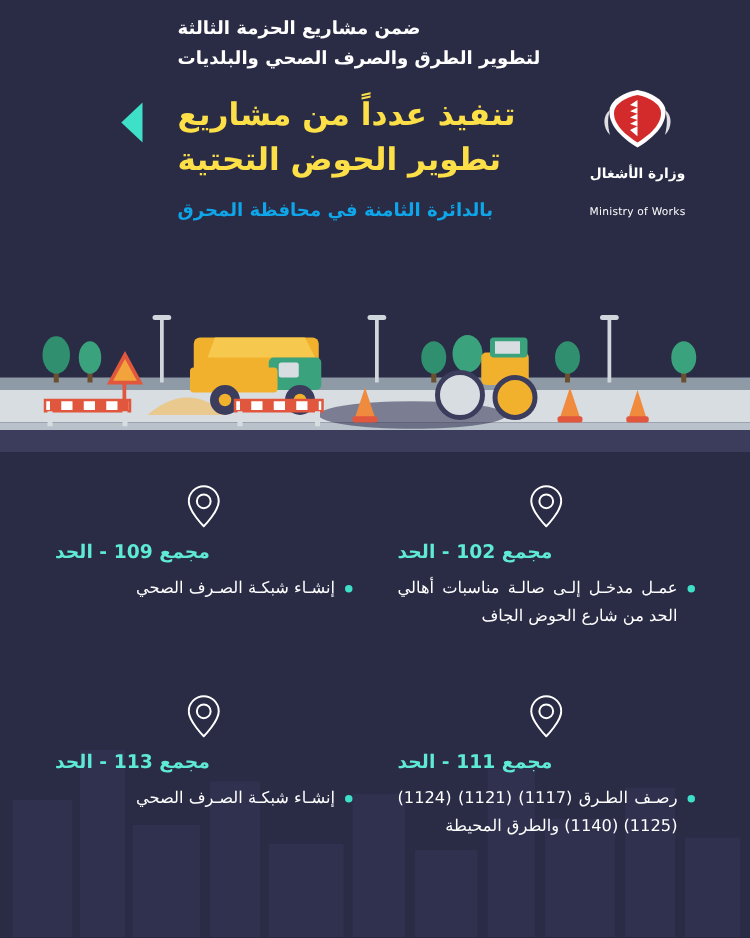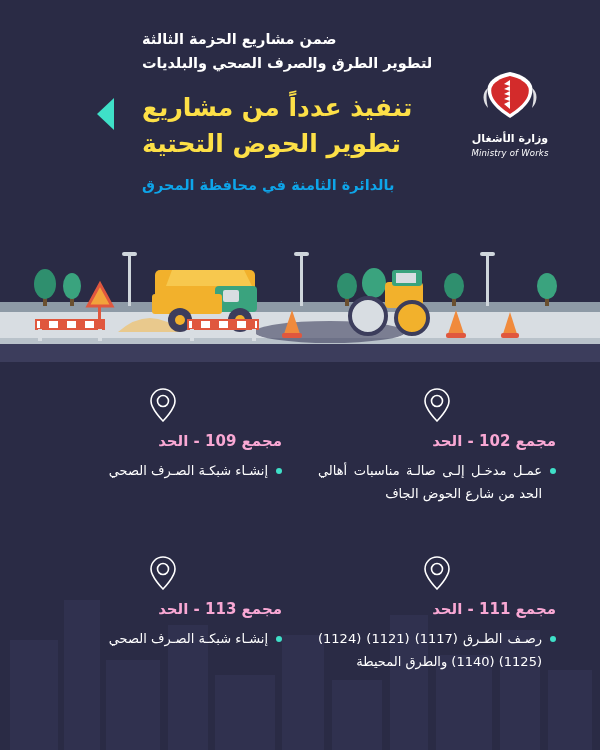--- a/index.html
+++ b/index.html
@@ -18,21 +18,21 @@
 
   
   .header {
     position: absolute;
     top: 0; left: 0;
     width: 600px; height: 240px;
     background: #2a2b45;
   }
   .header-texts {
     position: absolute;
-    top: 28px; right: 28px;
+    top: 12px; right: 28px;
     width: 430px;
     text-align: left;
     direction: rtl;
   }
   .line-sm {
     color: #ffffff;
     font-size: 14.5px;
     font-weight: bold;
     line-height: 1.65;
     letter-spacing: 0;
@@ -77,24 +77,23 @@
   .logo-ar {
     color: #ffffff;
     font-size: 11px;
     font-weight: bold;
     margin-top: 2px;
     letter-spacing: 0.5px;
   }
   .logo-en {
     color: #ffffff;
     font-size: 8.5px;
-    margin-top: 3px;
+    margin-top: 20px;
     direction: ltr;
     letter-spacing: 0.2px;
-    font-style: italic;
   }
 
   
   .scene {
     position: absolute;
     top: 240px; left: 0;
     width: 600px; height: 122px;
   }
 
   
@@ -116,24 +115,24 @@
     direction: rtl;
   }
   .card {
     width: 50%;
     padding: 8px 18px 8px 18px;
     min-height: 168px;
   }
   .pin-row { text-align: center; }
   .pin { display: inline-block; }
   .card-title {
-    color: #f9a8d4;
+    color: #5eead4;
     font-size: 15px;
     font-weight: bold;
-    text-align: right;
+    text-align: left;
     margin-top: 6px;
     margin-bottom: 10px;
   }
   .bullet-row {
     display: flex;
     direction: rtl;
     align-items: flex-start;
     justify-content: center;
   }
   .dot {

